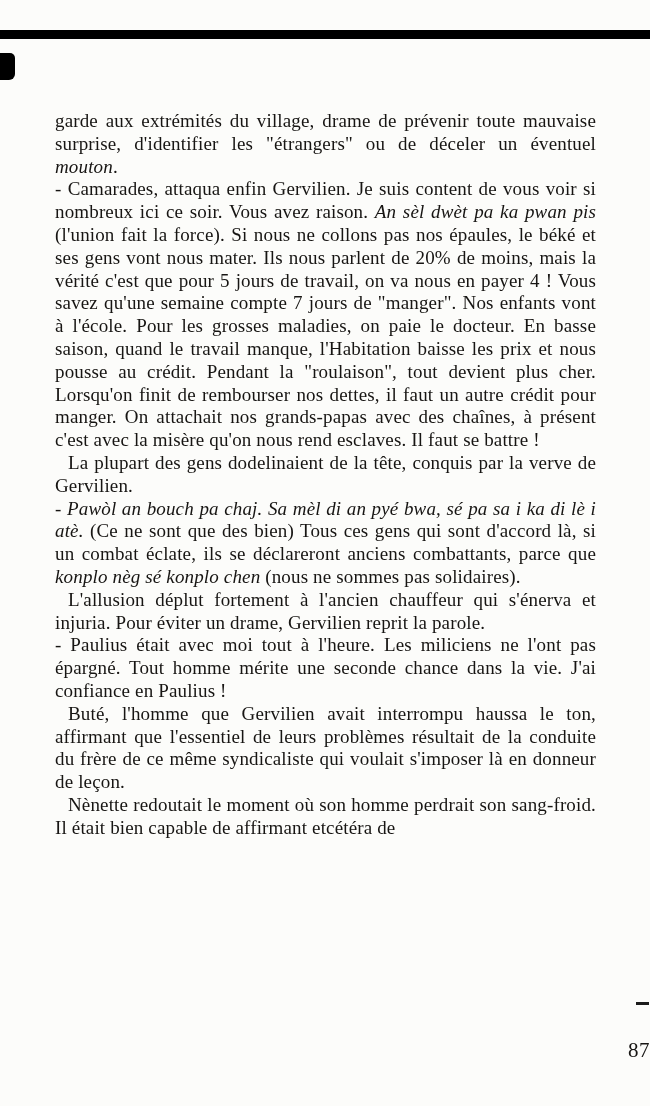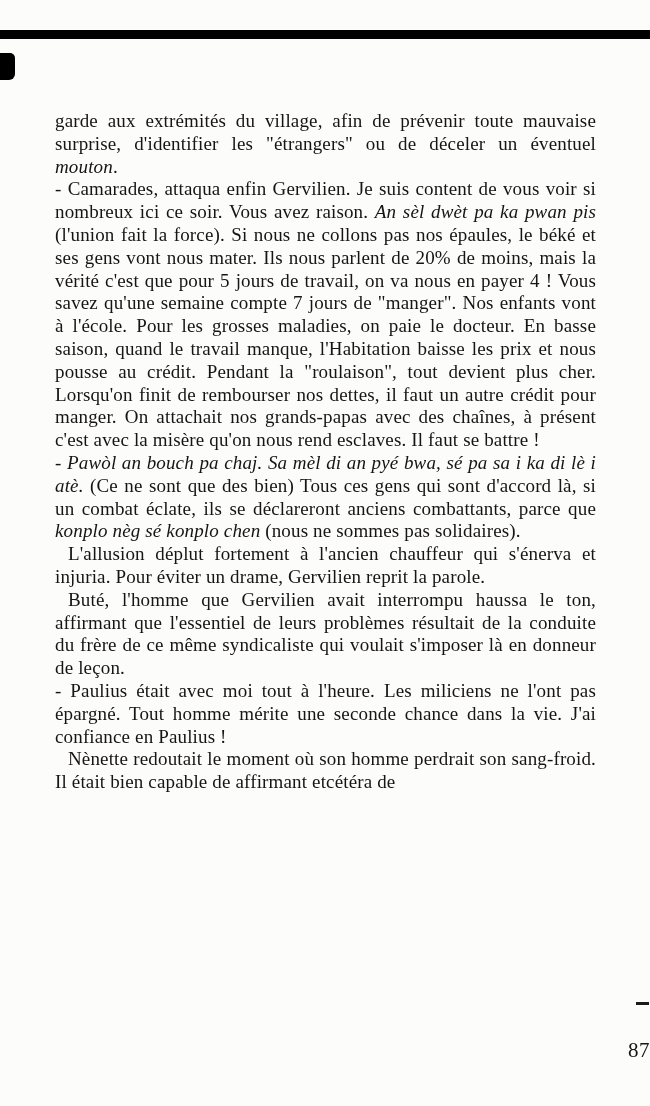--- a/index.html
+++ b/index.html
@@ -57,23 +57,24 @@
 </style>
 </head>
 <body>
 
 <div class="page">
   <div class="artifact bar-top"></div>
   <div class="artifact blob-left"></div>
   <div class="artifact dash-right"></div>
 
   <main class="text-block">
-      <p class="para plain"><span>garde aux extrémités du village, afin de prévenir toute mauvaise surprise, d'identifier les "étrangers" ou de déceler un éventuel </span><em>mouton</em><span>.</span></p>
+      <p class="para plain"><span>garde aux extrémités du village, drame de prévenir toute mauvaise surprise, d'identifier les "étrangers" ou de déceler un éventuel </span><em>mouton</em><span>.</span></p>
       <p class="para dialogue"><span>- Camarades, attaqua enfin Gervilien. Je suis content de vous voir si nombreux ici ce soir. Vous avez raison. </span><em>An sèl dwèt pa ka pwan pis</em><span> (l'union fait la force). Si nous ne collons pas nos épaules, le béké et ses gens vont nous mater. Ils nous parlent de 20% de moins, mais la vérité c'est que pour 5 jours de travail, on va nous en payer 4 ! Vous savez qu'une semaine compte 7 jours de "manger". Nos enfants vont à l'école. Pour les grosses maladies, on paie le docteur. En basse saison, quand le travail manque, l'Habitation baisse les prix et nous pousse au crédit. Pendant la "roulaison", tout devient plus cher. Lorsqu'on finit de rembourser nos dettes, il faut un autre crédit pour manger. On attachait nos grands-papas avec des chaînes, à présent c'est avec la misère qu'on nous rend esclaves. Il faut se battre !</span></p>
+      <p class="para indent"><span>La plupart des gens dodelinaient de la tête, conquis par la verve de Gervilien.</span></p>
       <p class="para dialogue"><span>- </span><em>Pawòl an bouch pa chaj. Sa mèl di an pyé bwa, sé pa sa i ka di lè i atè.</em><span> (Ce ne sont que des bien) Tous ces gens qui sont d'accord là, si un combat éclate, ils se déclareront anciens combattants, parce que </span><em>konplo nèg sé konplo chen</em><span> (nous ne sommes pas solidaires).</span></p>
       <p class="para indent"><span>L'allusion déplut fortement à l'ancien chauffeur qui s'énerva et injuria. Pour éviter un drame, Gervilien reprit la parole.</span></p>
+      <p class="para dialogue"><span>- Paulius était avec moi tout à l'heure. Les miliciens ne l'ont pas épargné. Tout homme mérite une seconde chance dans la vie. J'ai confiance en Paulius !</span></p>
       <p class="para indent"><span>Buté, l'homme que Gervilien avait interrompu haussa le ton, affirmant que l'essentiel de leurs problèmes résultait de la conduite du frère de ce même syndicaliste qui voulait s'imposer là en donneur de leçon.</span></p>
-      <p class="para dialogue"><span>- Paulius était avec moi tout à l'heure. Les miliciens ne l'ont pas épargné. Tout homme mérite une seconde chance dans la vie. J'ai confiance en Paulius !</span></p>
       <p class="para indent"><span>Nènette redoutait le moment où son homme perdrait son sang-froid. Il était bien capable de affirmant etcétéra de</span></p>
     </main>
 
   <div class="page-number">87</div>
 </div>
 
 </body></html>

